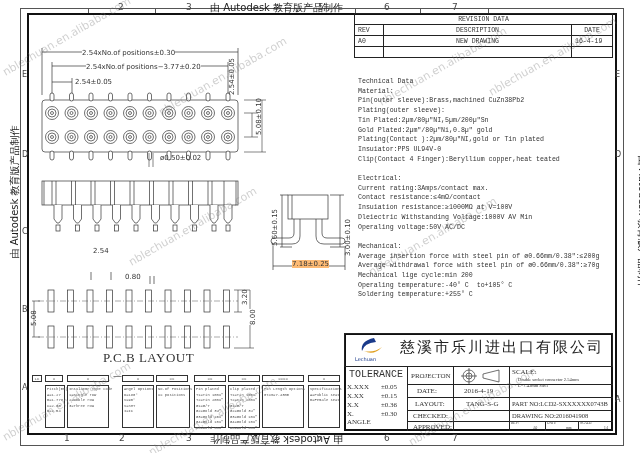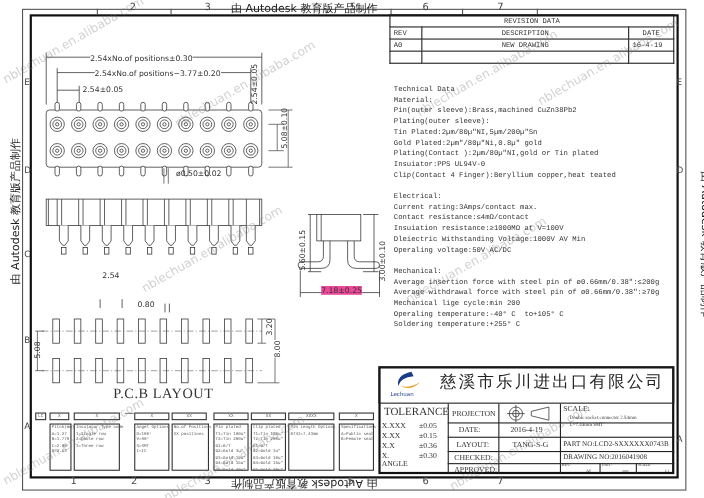--- a/index.html
+++ b/index.html
@@ -307,21 +307,21 @@
     <line x1="62" y1="5" x2="76" y2="5"></line>
       <line x1="62" y1="57" x2="76" y2="57"></line>
     <line x1="72" y1="5" x2="72" y2="57"></line>
     <line x1="5" y1="56" x2="5" y2="80"></line>
       <line x1="77" y1="56" x2="77" y2="80"></line>
     <line x1="5" y1="76" x2="77" y2="76"></line>
   </g>
 </svg>
 <span class="dim abs" style="left:271px;top:246px;transform:rotate(-90deg);transform-origin:left top">5.60±0.15</span>
 <span class="dim abs" style="left:344px;top:256px;transform:rotate(-90deg);transform-origin:left top">3.00±0.10</span>
-<span class="dim abs" style="left:292px;top:260px;background:#ec4899">7.18±0.25</span>
+<span class="dim abs" style="left:292px;top:260px;background:#fdba74">7.18±0.25</span>
 
 <svg class="abs" style="left:28px;top:260px" width="230" height="90">
   <g stroke="#333" fill="none" stroke-width="0.7">
     <line x1="63" y1="12" x2="63" y2="20"></line>
       <line x1="83" y1="12" x2="83" y2="20"></line>
     <line x1="122" y1="16" x2="122" y2="24"></line>
       <line x1="126" y1="16" x2="126" y2="24"></line>
   </g>
   <g stroke="#333" fill="#fff" stroke-width="0.7">
     <rect x="20" y="30" width="6" height="22"></rect>
@@ -460,21 +460,21 @@
   <div class="abs" style="left:509px;top:367px;width:1px;height:64px;background:#222"></div>
 
   <div class="abs" style="left:407px;top:384px;width:206px;height:1px;background:#222"></div>
   <div class="abs" style="left:407px;top:397px;width:102px;height:1px;background:#222"></div>
   <div class="abs" style="left:407px;top:410px;width:206px;height:1px;background:#222"></div>
   <div class="abs" style="left:407px;top:421px;width:206px;height:1px;background:#222"></div>
   <div class="abs" style="left:509px;top:397px;width:104px;height:1px;background:#222"></div>
   <div class="abs" style="left:545px;top:421px;width:1px;height:10px;background:#222"></div>
   <div class="abs" style="left:578px;top:421px;width:1px;height:10px;background:#222"></div>
 
-  <span class="abs" style="left:349px;top:369px;font-family:Liberation Serif, serif;font-size:10px;color:#333">TOLERANCE</span>
+  <span class="abs" style="left:349px;top:369px;font-family:Liberation Mono, monospace;font-size:10px;color:#333">TOLERANCE</span>
   <span class="tbt" style="left:347px;top:383px">X.XXX</span>
   <span class="tbt" style="left:381px;top:383px">±0.05</span>
   <span class="tbt" style="left:347px;top:392px">X.XX</span>
   <span class="tbt" style="left:381px;top:392px">±0.15</span>
   <span class="tbt" style="left:347px;top:401px">X.X</span>
   <span class="tbt" style="left:381px;top:401px">±0.36</span>
   <span class="tbt" style="left:347px;top:410px">X.</span>
   <span class="tbt" style="left:381px;top:410px">±0.30</span>
   <span class="tbt" style="left:347px;top:418px">ANGLE</span>
 

